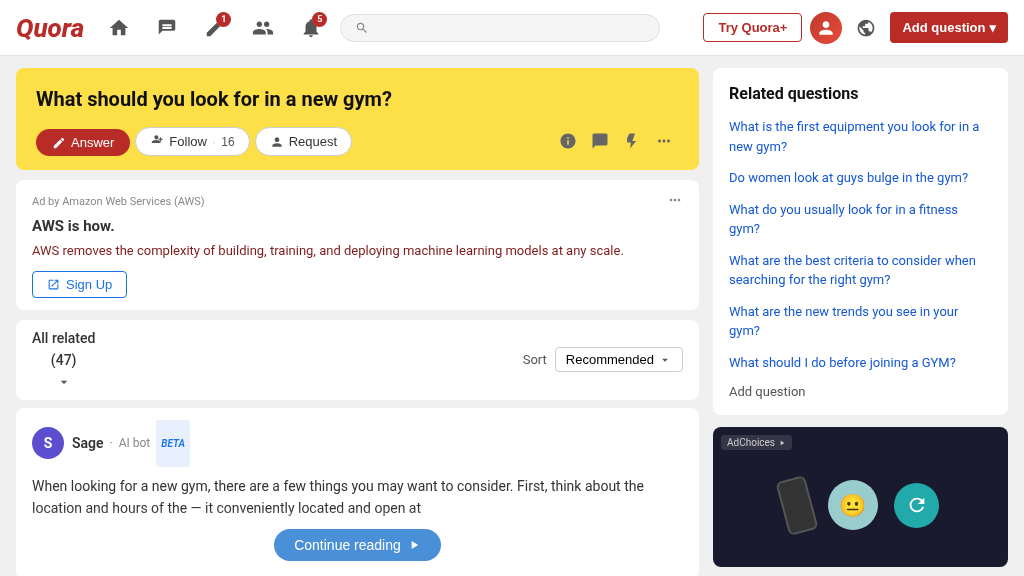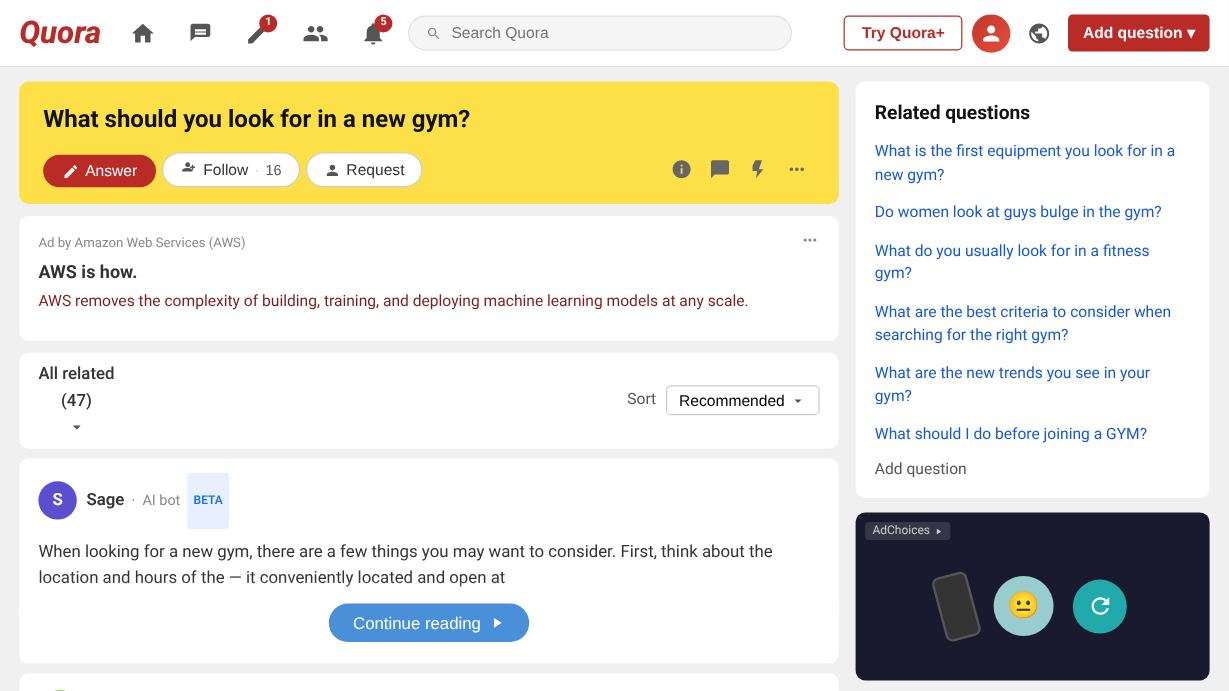--- a/index.html
+++ b/index.html
@@ -36,21 +36,20 @@
     <svg width="22" height="22" viewBox="0 0 24 24" fill="#555">
         <path d="M12 22c1.1 0 2-.9 2-2h-4c0 1.1.9 2 2 2zm6-6v-5c0-3.07-1.63-5.64-4.5-6.32V4c0-.83-.67-1.5-1.5-1.5s-1.5.67-1.5 1.5v.68C7.64 5.36 6 7.92 6 11v5l-2 2v1h16v-1l-2-2z"></path>
       </svg>
     <span style="position:absolute;top:3px;right:3px;background:#b92b27;color:#fff;border-radius:50%;width:15px;height:15px;font-size:9px;display:flex;align-items:center;justify-content:center;font-weight:bold;">5</span>
   </div>
 
   <div style="flex:1;max-width:320px;background:#f5f5f5;border:1px solid #e0e0e0;border-radius:20px;padding:6px 14px;display:flex;align-items:center;gap:8px;">
     <svg width="14" height="14" viewBox="0 0 24 24" fill="#888">
         <path d="M15.5 14h-.79l-.28-.27C15.41 12.59 16 11.11 16 9.5 16 5.91 13.09 3 9.5 3S3 5.91 3 9.5 5.91 16 9.5 16c1.61 0 3.09-.59 4.23-1.57l.27.28v.79l5 4.99L20.49 19l-4.99-5zm-6 0C7.01 14 5 11.99 5 9.5S7.01 5 9.5 5 14 7.01 14 9.5 11.99 14 9.5 14z"></path>
       </svg>
-    <input type="text" style="border: none; background: transparent; outline: none; font-size: 13px; color: rgb(85, 85, 85); width: 100%;" placeholder="Search Quora">
   </div>
 
   <div style="display:flex;align-items:center;gap:8px;margin-left:auto;">
     <button style="background:#fff;border:1px solid #b92b27;color:#b92b27;border-radius:4px;padding:6px 14px;font-size:13px;font-weight:600;cursor:pointer;">Try Quora+</button>
     <div style="width:32px;height:32px;border-radius:50%;background:linear-gradient(135deg,#c0392b,#e74c3c);cursor:pointer;overflow:hidden;display:flex;align-items:center;justify-content:center;">
       <svg width="20" height="20" viewBox="0 0 24 24" fill="#fff">
           <path d="M12 12c2.21 0 4-1.79 4-4s-1.79-4-4-4-4 1.79-4 4 1.79 4 4 4zm0 2c-2.67 0-8 1.34-8 4v2h16v-2c0-2.66-5.33-4-8-4z"></path>
         </svg>
     </div>
     <div style="width:32px;height:32px;display:flex;align-items:center;justify-content:center;cursor:pointer;border-radius:50%;">
@@ -121,20 +120,26 @@
       <div style="display:flex;justify-content:space-between;align-items:center;margin-bottom:6px;">
         <span style="font-size:11px;color:#888;">Ad by Amazon Web Services (AWS)</span>
         <div style="cursor:pointer;color:#888;">
           <svg width="16" height="16" viewBox="0 0 24 24" fill="#888">
               <path d="M6 10c-1.1 0-2 .9-2 2s.9 2 2 2 2-.9 2-2-.9-2-2-2zm12 0c-1.1 0-2 .9-2 2s.9 2 2 2 2-.9 2-2-.9-2-2-2zm-6 0c-1.1 0-2 .9-2 2s.9 2 2 2 2-.9 2-2-.9-2-2-2z"></path>
             </svg>
         </div>
       </div>
       <div style="font-size:15px;font-weight:700;margin-bottom:6px;">AWS is how.</div>
       <div style="font-size:13px;color:#7f1d1d;margin-bottom:10px;line-height:1.5;">AWS removes the complexity of building, training, and deploying machine learning models at any scale.</div>
+      <button style="display:inline-flex;align-items:center;gap:6px;border:1px solid #1a73e8;color:#1a73e8;border-radius:4px;padding:5px 14px;font-size:13px;cursor:pointer;background:#fff;">
+        <svg width="13" height="13" viewBox="0 0 24 24" fill="#1a73e8">
+            <path d="M19 19H5V5h7V3H5c-1.11 0-2 .9-2 2v14c0 1.1.89 2 2 2h14c1.1 0 2-.9 2-2v-7h-2v7zM14 3v2h3.59l-9.83 9.83 1.41 1.41L19 6.41V10h2V3h-7z"></path>
+          </svg>
+        <span>Sign Up</span>
+      </button>
     </div>
 
     <div style="background:#fff;border-radius:8px;padding:10px 16px;margin-bottom:8px;display:flex;align-items:center;justify-content:space-between;">
       <div style="display:flex;align-items:center;gap:6px;font-size:14px;color:#333;font-weight:500;cursor:pointer;flex-direction:column;">
         <span>All related</span>
         <span>(47)</span>
         <svg width="16" height="16" viewBox="0 0 24 24" fill="#555">
             <path d="M7 10l5 5 5-5z"></path>
           </svg>
       </div>
@@ -149,21 +154,21 @@
       </div>
     </div>
 
     <div style="background:#fff;border-radius:8px;margin-bottom:8px;overflow:hidden;padding-bottom:4px;">
       <div style="display:flex;align-items:center;gap:8px;padding:12px 16px 8px;">
         <div style="width:32px;height:32px;border-radius:50%;background:#5b4fcf;display:flex;align-items:center;justify-content:center;color:#fff;font-size:14px;font-weight:bold;">S</div>
         <div style="display:flex;align-items:center;gap:6px;">
           <span style="font-weight:600;font-size:14px;">Sage</span>
           <span style="color:#888;font-size:12px;">·</span>
           <span style="color:#888;font-size:12px;">AI bot</span>
-          <span style="background:#e8f0fe;color:#1a73e8;border-radius:3px;padding:18px 5px;font-size:10px;font-weight:600;">BETA</span>
+          <span style="background:#e8f0fe;color:#1a73e8;border-radius:3px;padding:18px 5px;font-size:10px;font-weight:600;font-style:italic;">BETA</span>
         </div>
       </div>
       <div style="padding:0 16px 20px;font-size:14px;color:#333;line-height:1.6;position:relative;">
         <span>When looking for a new gym, there are a few things you may want to consider. First, think about the location and hours of the — it conveniently located and open at</span>
         <div style="background:linear-gradient(to bottom,transparent,#fff);height:30px;position:absolute;bottom:0;left:0;right:0;"></div>
       </div>
       <div style="display:flex;justify-content:center;padding:0 0 14px;position:relative;z-index:2;margin-top:-10px;">
         <button style="display:flex;align-items:center;gap:6px;background:#4a90d9;color:#fff;border:none;border-radius:20px;padding:8px 20px;font-size:14px;cursor:pointer;">
           <span>Continue reading</span>
           <svg width="14" height="14" viewBox="0 0 24 24" fill="#fff">

